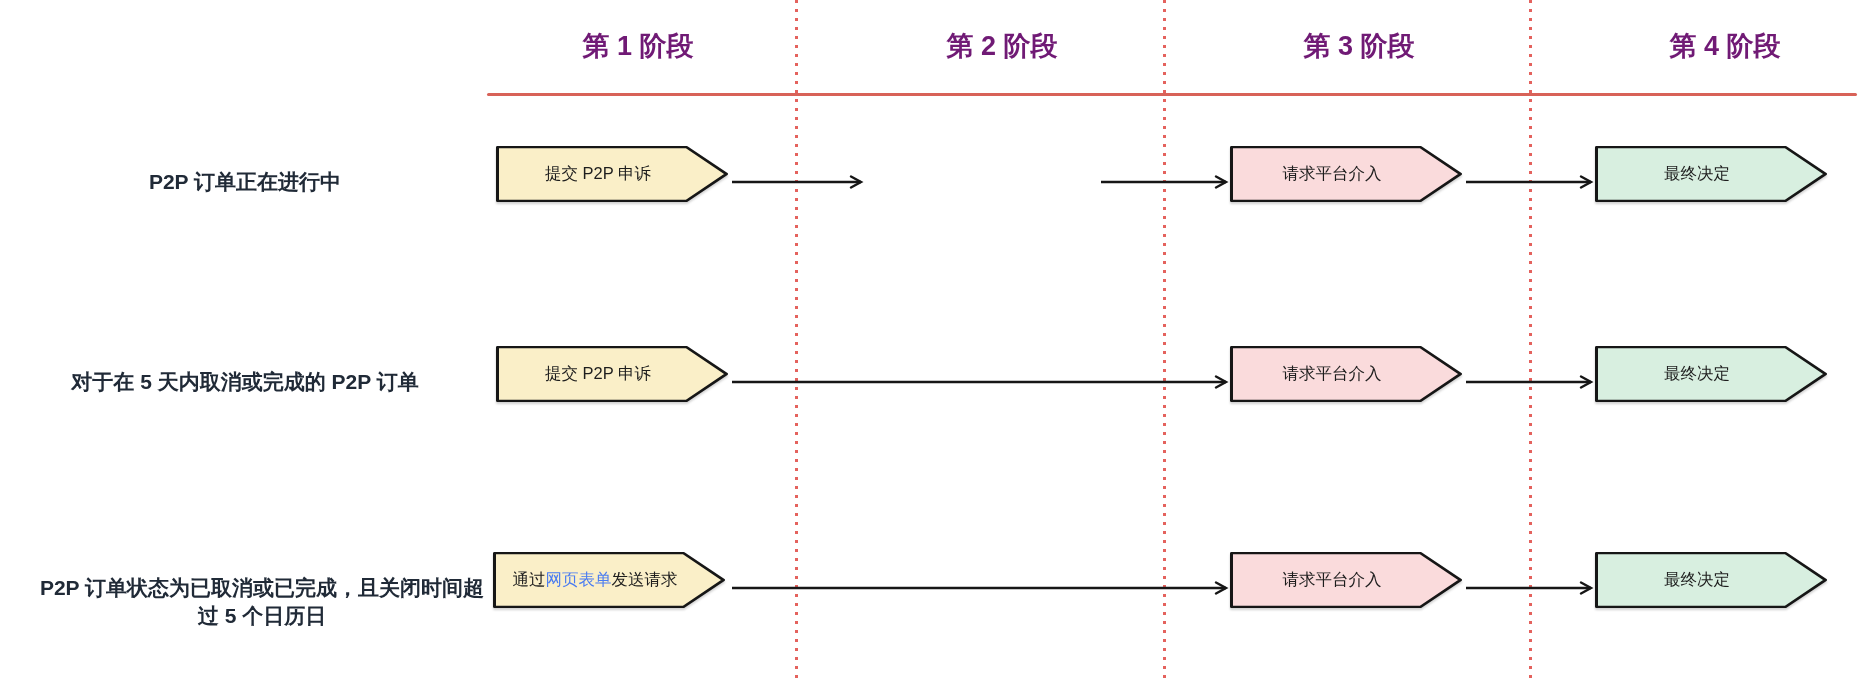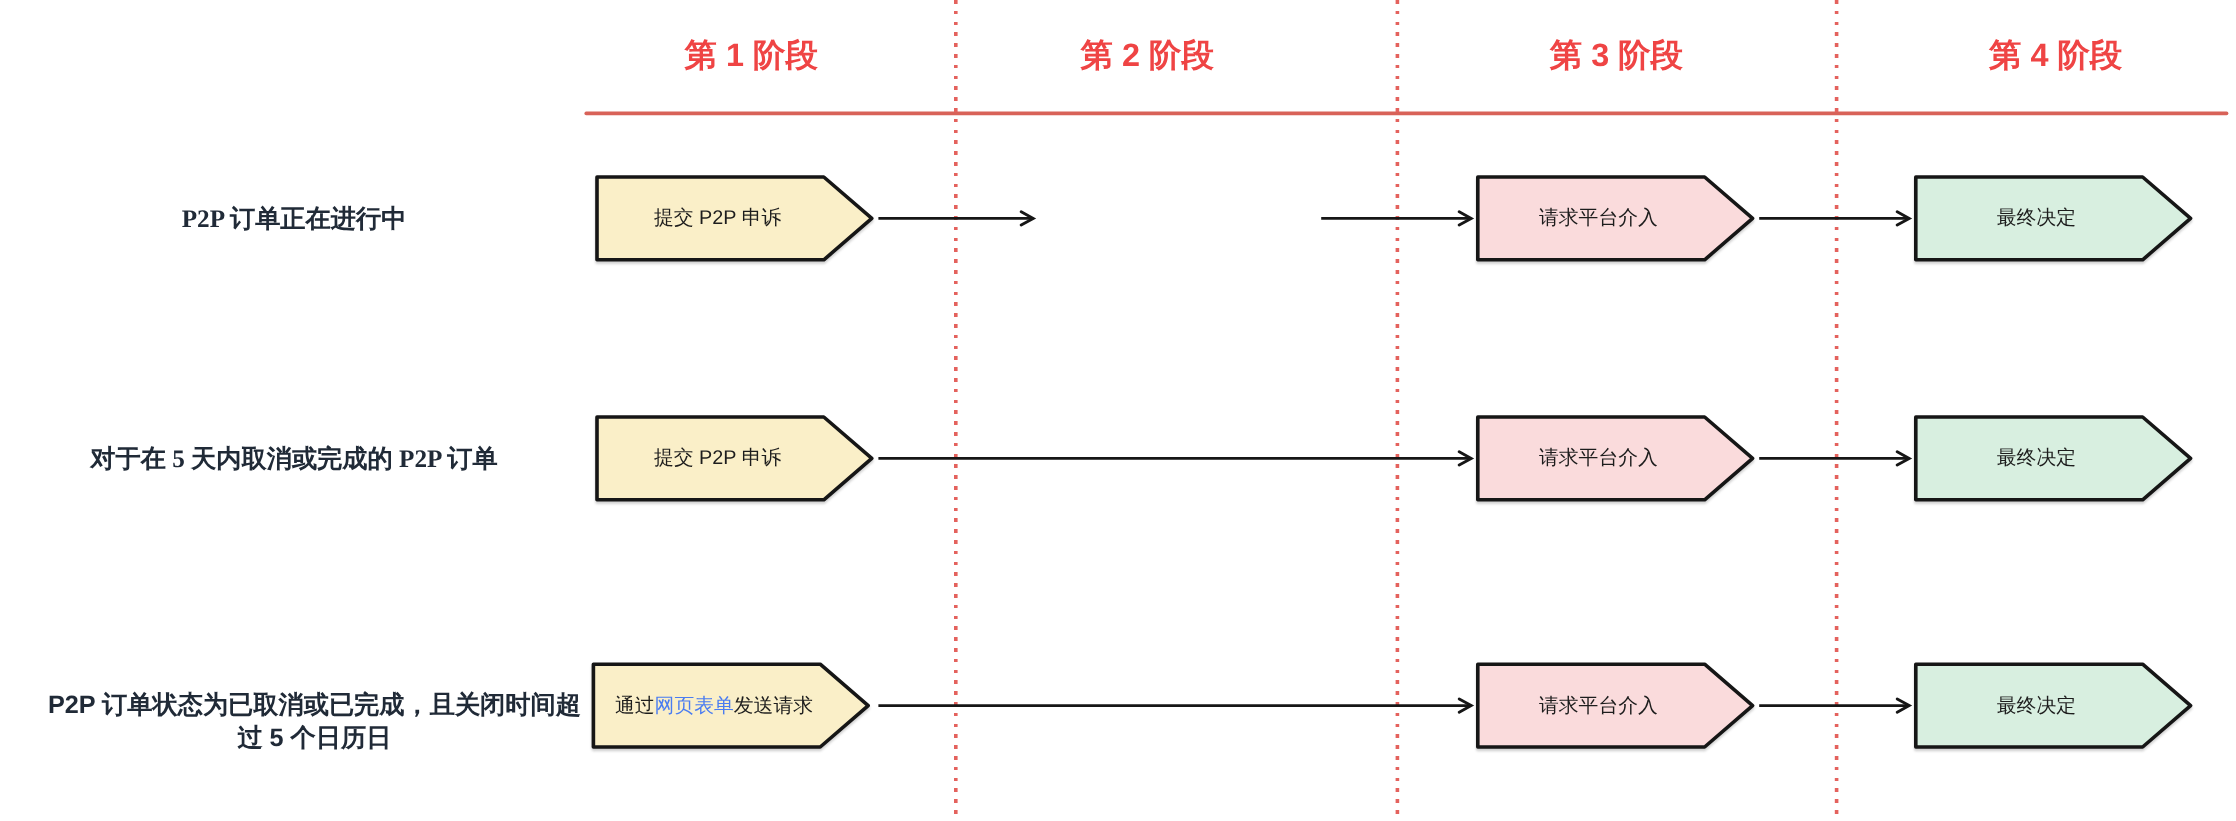--- a/index.html
+++ b/index.html
@@ -10,22 +10,23 @@
     overflow:hidden;
     font-family:"Liberation Sans","DejaVu Sans",sans-serif;
   }
   
   .stage-label{
     position:absolute;
     top:28px;
     transform:translateX(-50%);
     font-size:27px;
     font-weight:bold;
-    color:#ef4444;
+    color:#701a75;
     white-space:nowrap;
+    margin-left:12px;
   }
   .stage-rule{
     position:absolute;
     left:487px;width:1370px;
     top:93px;height:3px;
     background:#d86258;
     border-radius:2px;
   }
   .stage-divider{
     position:absolute;
@@ -38,30 +39,29 @@
     position:absolute;
     color:#202a37;
     font-size:21px;
     font-weight:bold;
     line-height:28px;
   }
   .cond.center{
     left:0;width:490px;height:72px;
     display:flex;align-items:center;justify-content:center;
     text-align:center;
-    font-family:Liberation Serif, serif;
   }
   .cond.left{
     left:27px;width:470px;
     text-align:center;
   }
   
   .box{
     position:absolute;
-    width:232px;height:72px;
+    width:232px;height:56px;
   }
   .box svg{
     position:absolute;inset:0;
     width:100%;height:100%;
     overflow:visible;
     filter:drop-shadow(0 2px 1px rgba(40,40,40,0.22));
   }
   .box-label{
     position:absolute;
     left:0;top:0;bottom:0;right:28px;
@@ -80,21 +80,21 @@
     width:1863px;height:684px;
     pointer-events:none;
   }
 </style>
 </head>
 <body>
 
 <div id="canvas">
 
   <div class="stage-label" style="left:626px">第 1 阶段</div>
-  <div class="stage-label" style="left:956px">第 2 阶段</div>
+  <div class="stage-label" style="left:990px">第 2 阶段</div>
   <div class="stage-label" style="left:1347px">第 3 阶段</div>
   <div class="stage-label" style="left:1713px">第 4 阶段</div>
 
   <div class="stage-rule"></div>
   <div class="stage-divider" style="left:795px"></div>
   <div class="stage-divider" style="left:1163px"></div>
   <div class="stage-divider" style="left:1529px"></div>
 
   <div class="cond center" style="top:146px">P2P 订单正在进行中</div>
   <div class="cond center" style="top:346px">对于在 5 天内取消或完成的 P2P 订单</div>

